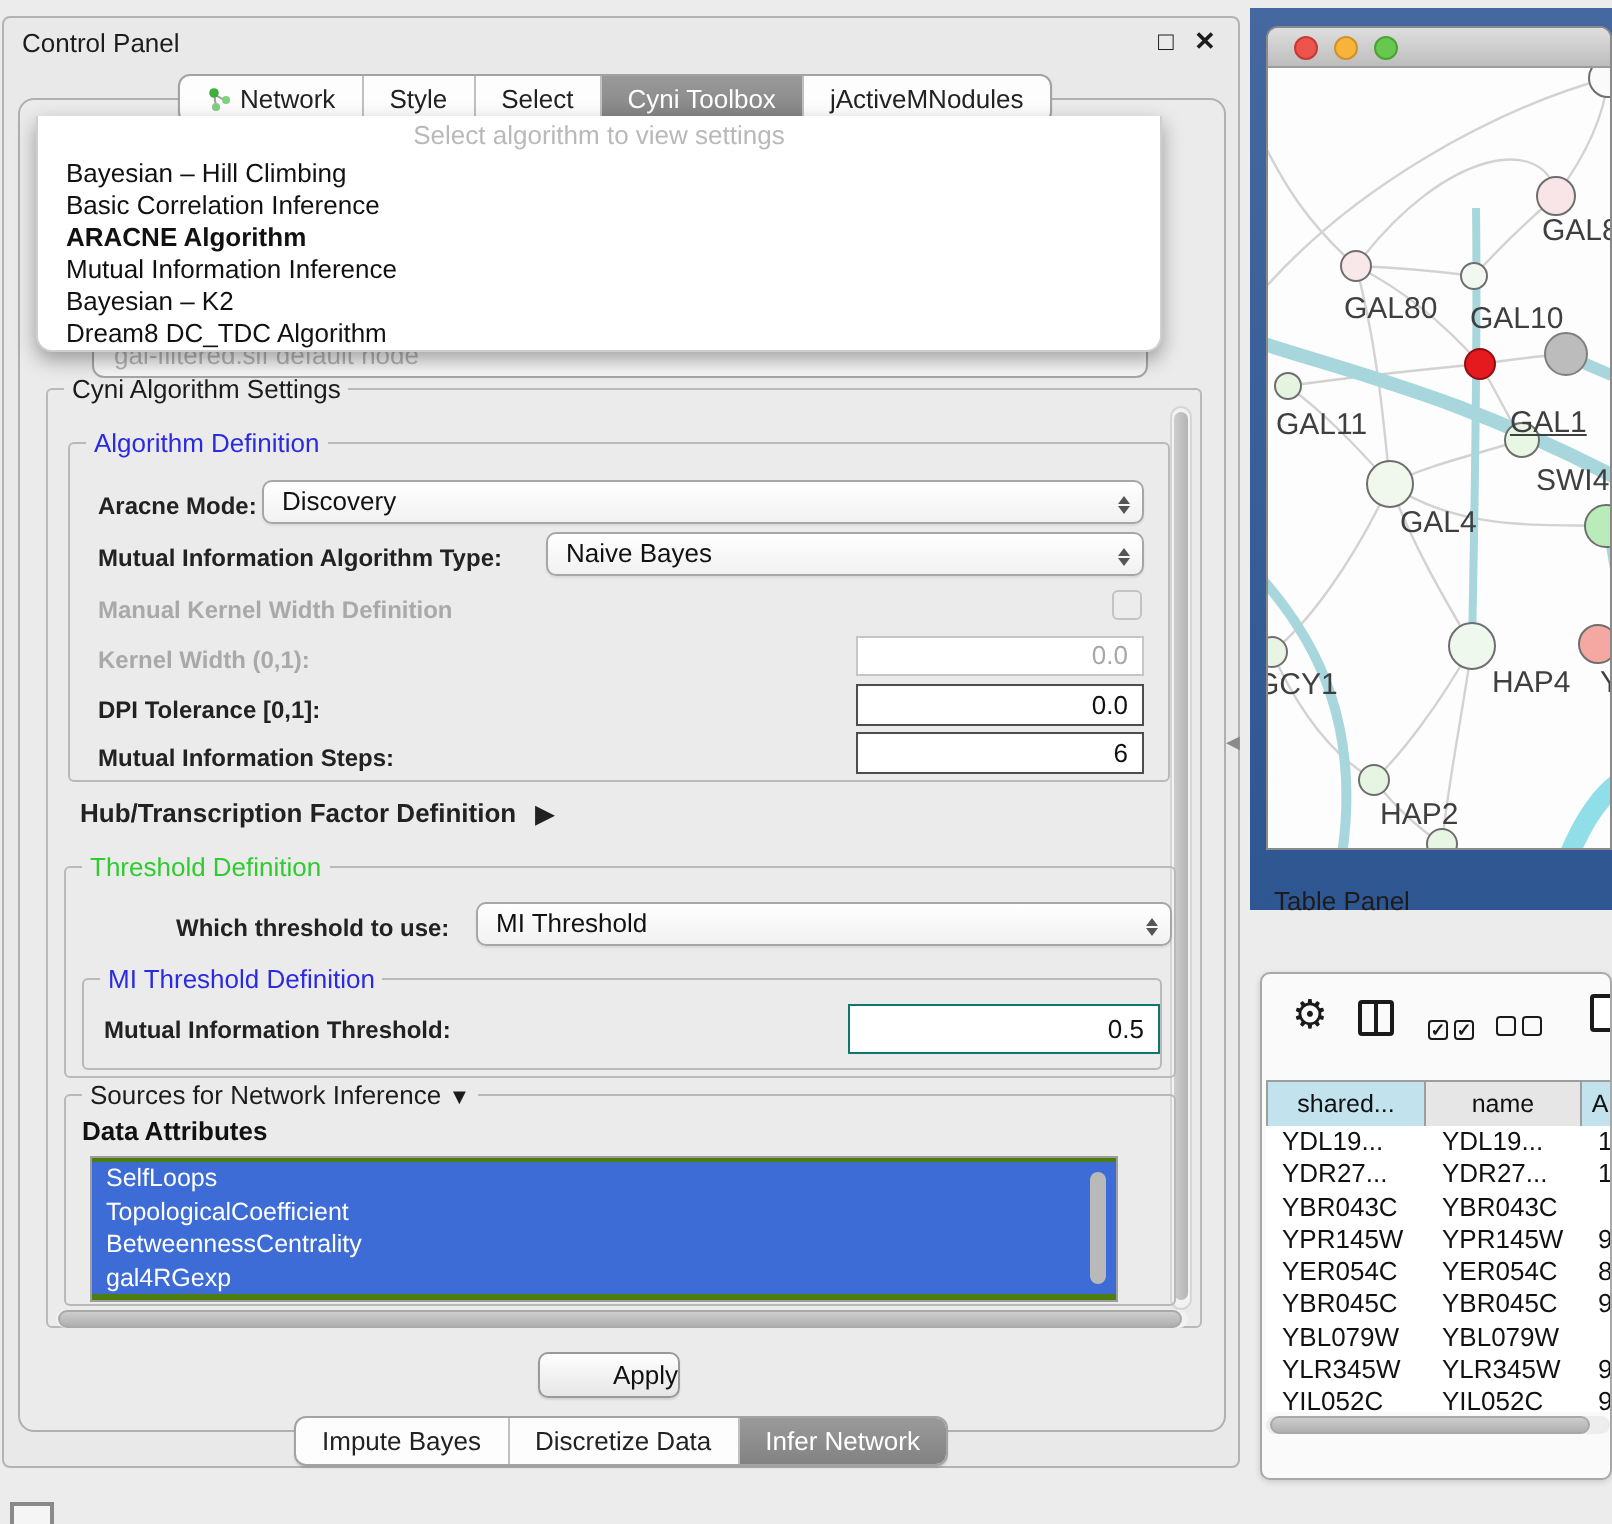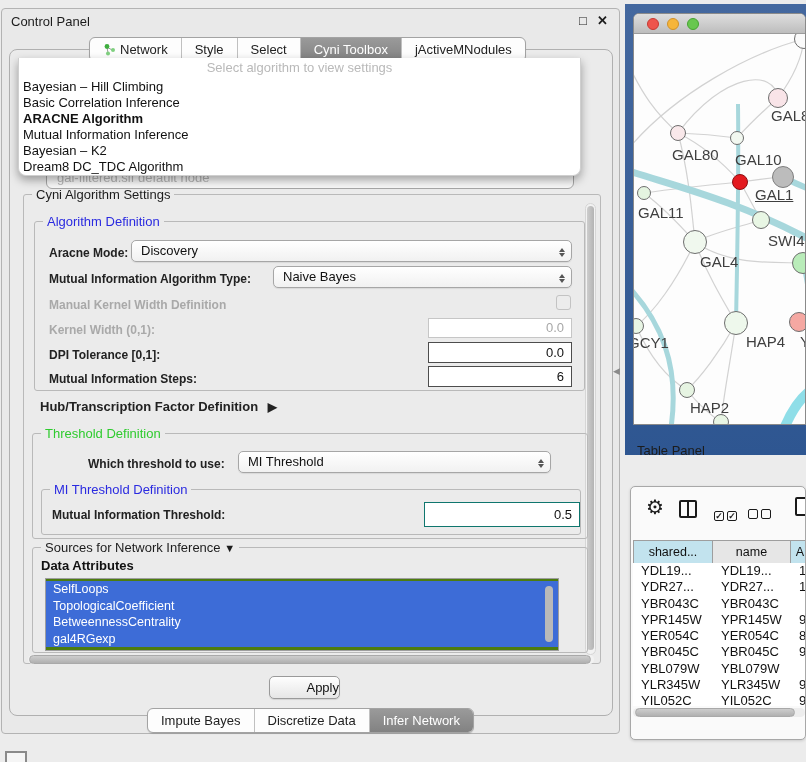--- a/index.html
+++ b/index.html
@@ -15,21 +15,21 @@
 
   
   .seg{display:flex;border:1px solid #a3a3a3;border-radius:6px;background:#fdfdfd;overflow:hidden;height:23px;box-shadow:0 1px 1px rgba(0,0,0,.12);}
   .seg .segi{padding:0 13px;line-height:23px;font-size:13px;color:#222;border-left:1px solid #c0c0c0;white-space:nowrap;display:flex;align-items:center;gap:4px;}
   .seg .segi:first-child{border-left:none;align-items:center;}
   .seg .segi.sel{background:linear-gradient(#9a9a9a,#828282);color:#fff;}
 
   
   #algo-popup{left:16px;top:49px;width:563px;height:118px;background:#fff;border:1px solid #cfcfcf;border-top:none;border-radius:0 0 8px 8px;box-shadow:0 4px 10px rgba(0,0,0,.35);z-index:30;box-sizing:border-box;}
   .popup-ph{width:100%;text-align:center;margin-top:2px;font-size:13px;color:#b9b9b9;}
-  .popup-item{padding:0 4px;font-size:13px;line-height:16px;color:#111;white-space:nowrap;}
+  .popup-item{padding:0 4px;font-size:13px;line-height:16px;color:#111;white-space:nowrap;margin-left:10px;}
   .popup-item.bold{font-weight:bold;}
 
   
   #behind-combo{left:44px;top:155px;width:528px;height:25px;border:1px solid #a6a6a6;border-radius:6px;background:#f7f7f7;z-index:5;box-sizing:border-box;color:#b5b5b5;font-size:13px;line-height:25px;padding-left:10px;overflow:hidden;}
 
   
   .gbox{border:1px solid #b9b9b9;border-radius:3px;box-sizing:border-box;}
   .gtitle{position:absolute;top:-8px;left:8px;background:#ebebeb;padding:0 4px;font-size:13px;color:#1c1c1c;white-space:nowrap;}
   .blue{color:#2a2ae0;}
   .green{color:#2fcb2f;}
@@ -176,21 +176,21 @@
 
       <div class="ab" style="left:16px;top:204px;font-size:13px;font-weight:600;color:#222;">
         <span>Hub/Transcription Factor Definition</span>
         <span style="font-size:12px;margin-left:6px;">▶</span>
       </div>
 
       <div class="ab gbox" style="left:8px;top:238px;width:556px;height:106px;">
         <span class="gtitle green">Threshold Definition</span>
 
         <div class="ab lbl" style="left:55px;top:23px;">Which threshold to use:</div>
-        <div class="ab combo" style="left:205px;top:17px;width:313px;height:22px;">
+        <div class="ab combo" style="left:205px;top:17px;width:348px;height:22px;">
           <span>MI Threshold</span>
           <span class="stepper">
               <i class="up"></i>
               <i class="dn"></i>
             </span>
         </div>
 
         <div class="ab gbox" style="left:8px;top:55px;width:540px;height:46px;">
           <span class="gtitle blue">MI Threshold Definition</span>
           <div class="ab lbl" style="left:10px;top:18px;">Mutual Information Threshold:</div>
@@ -292,21 +292,21 @@
         <div class="ab node" style="left:-6px;top:284px;width:16px;height:16px;background:#e8f5e4;"></div>
         <div class="ab node" style="left:90px;top:277px;width:24px;height:24px;background:#eef8ec;"></div>
         <div class="ab node" style="left:155px;top:278px;width:20px;height:20px;background:#f5a8a2;"></div>
         <div class="ab node" style="left:45px;top:348px;width:16px;height:16px;background:#e6f4e2;"></div>
         <div class="ab node" style="left:79px;top:380px;width:16px;height:16px;background:#e8f5e4;"></div>
 
         <div class="ab nlabel" style="left:137px;top:73px;">GAL8</div>
         <div class="ab nlabel" style="left:38px;top:112px;">GAL80</div>
         <div class="ab nlabel" style="left:101px;top:117px;">GAL10</div>
         <div class="ab nlabel" style="left:4px;top:170px;">GAL11</div>
-        <div class="ab nlabel" style="left:121px;top:152px;text-decoration:underline;">GAL1</div>
+        <div class="ab nlabel" style="left:121px;top:169px;text-decoration:underline;">GAL1</div>
         <div class="ab nlabel" style="left:134px;top:198px;">SWI4</div>
         <div class="ab nlabel" style="left:66px;top:219px;">GAL4</div>
         <div class="ab nlabel" style="left:-6px;top:300px;">GCY1</div>
         <div class="ab nlabel" style="left:112px;top:299px;">HAP4</div>
         <div class="ab nlabel" style="left:166px;top:299px;">Y</div>
         <div class="ab nlabel" style="left:56px;top:365px;">HAP2</div>
       </div>
     </div>
   </div>
 

